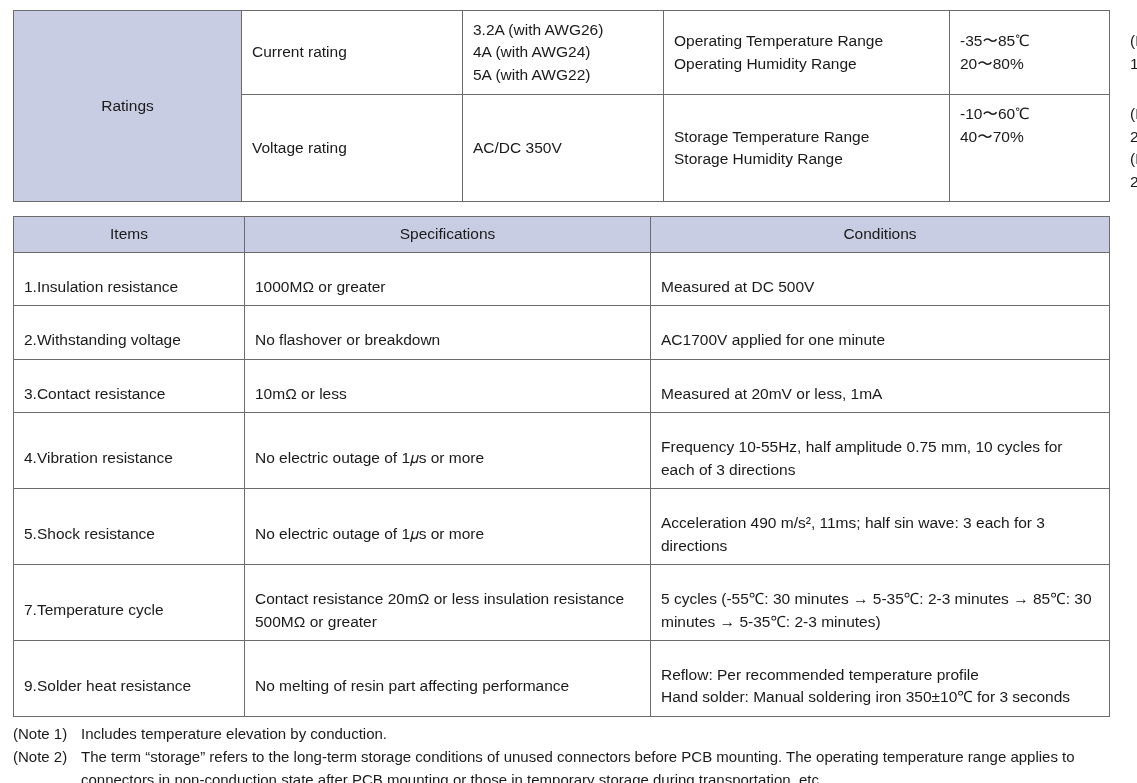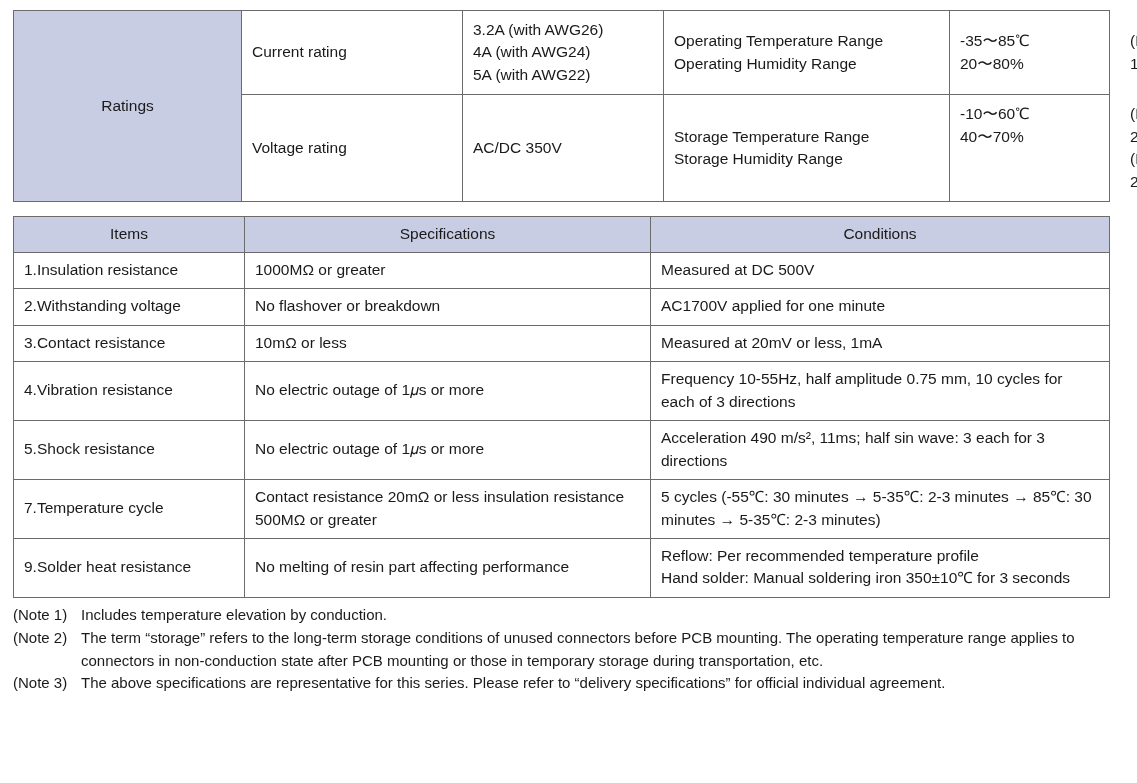--- a/index.html
+++ b/index.html
@@ -54,21 +54,21 @@
 
   .val-note {
     display: flex;
     align-items: flex-start;
     gap: 18px;
   }
   .val-col { flex: 0 0 152px; white-space: pre-line; }
   .note-col { flex: 1 1 auto; white-space: pre-line; }
 
   
-  #items-table td { padding-top: 6px; padding-bottom: 7px; }
+  #items-table td { padding-top: 23px; padding-bottom: 7px; }
   #items-table .col-item   { width: 210px; }
   #items-table .col-spec   { width: 385px; margin-left: 44px; }
 
   
   .notes {
     margin-top: 6px;
     font-size: 15px;
     line-height: 1.52;
     color: #1a1a1a;
   }

